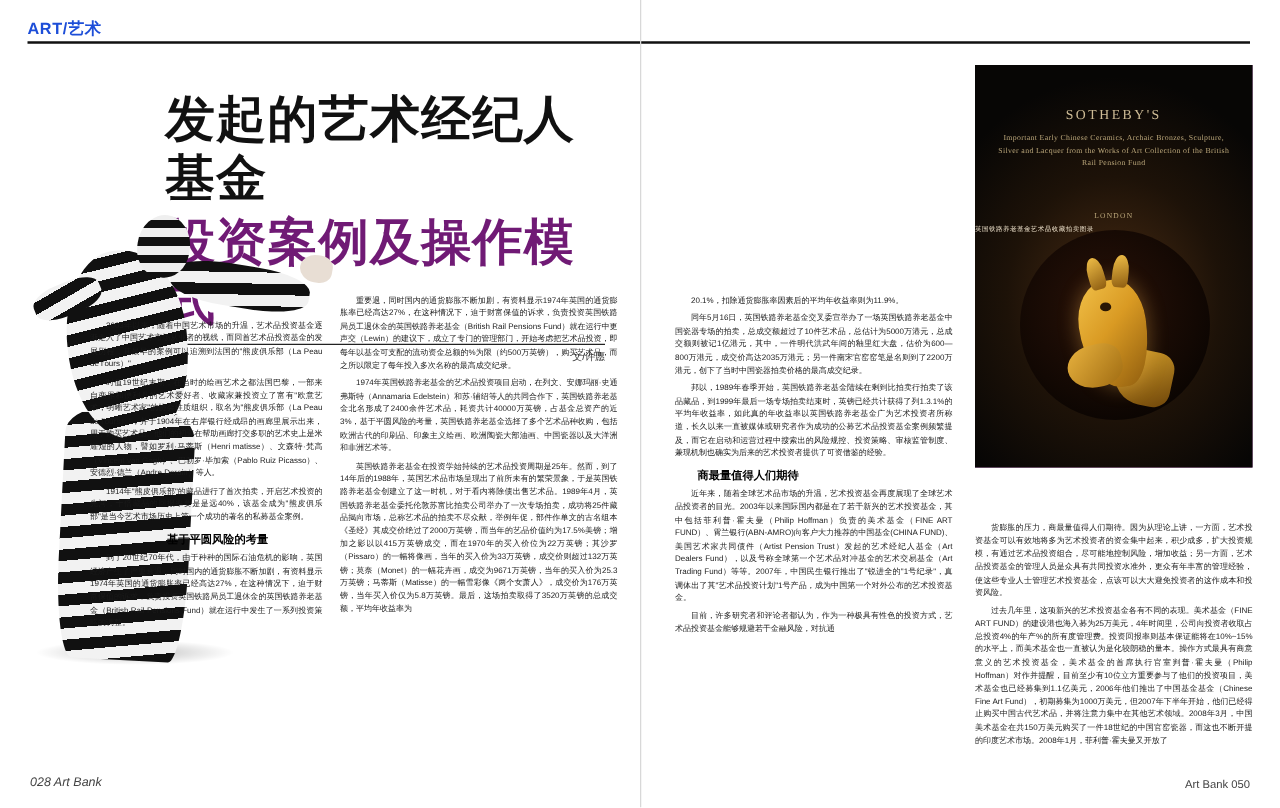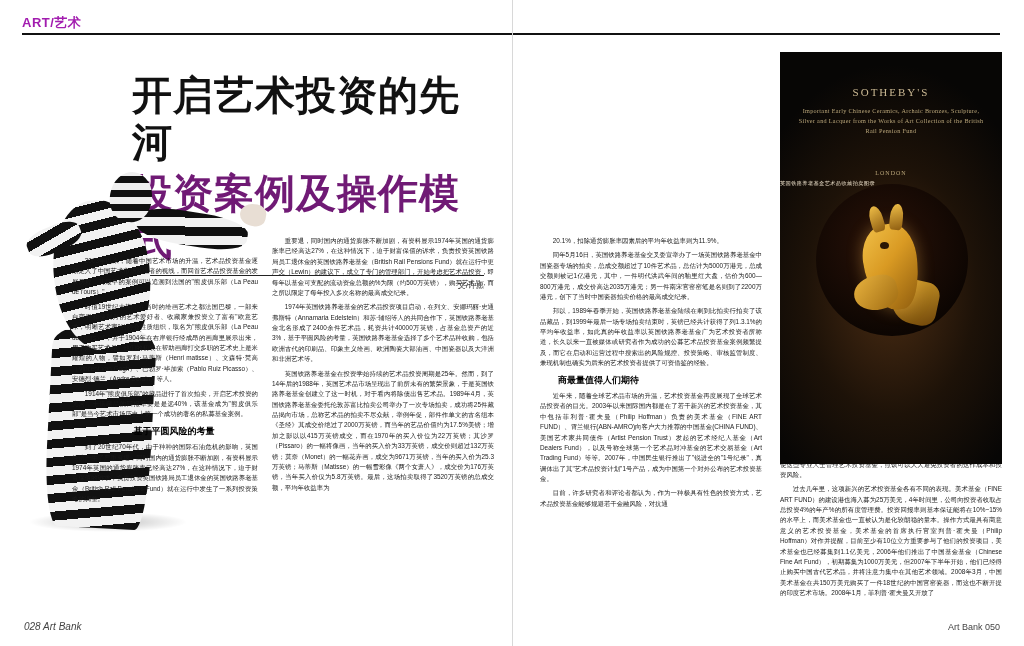--- a/index.html
+++ b/index.html
@@ -12,21 +12,21 @@
   }
   .page{position:absolute;inset:0;}
   
   .gutter{
     position:absolute;left:512px;top:0;width:1px;height:646px;
     background:#d8d8d8;
   }
   
   .run-head{
     position:absolute;left:22px;top:14px;
-    font-size:13px;font-weight:bold;color:#a21caf;letter-spacing:.5px;
+    font-size:13px;font-weight:bold;color:#1d4ed8;letter-spacing:.5px;
   }
   .head-rule{
     position:absolute;left:22px;top:33px;width:978px;height:2px;background:#111;
   }
   
   .folio-left{
     position:absolute;left:24px;bottom:14px;font-size:10px;color:#444;font-style:italic;
   }
   .folio-right{
     position:absolute;right:24px;bottom:14px;font-size:9px;color:#444;
@@ -112,21 +112,21 @@
   .colhead{
     font-weight:bold;font-size:9px;margin:6px 0 3px 0;text-indent:0;color:#000;
   }
   .colhead.center{text-align:center;}
   #col1{left:72px;top:256px;width:186px;}
   #col2{left:272px;top:236px;width:222px;}
   #col3{left:540px;top:236px;width:222px;}
   #col4{left:780px;top:418px;width:222px;}
   
   .art-frame{
-    position:absolute;left:780px;top:52px;width:222px;height:412px;
+    position:absolute;left:780px;top:52px;width:222px;height:322px;
     background:#701a75;
   }
   .art-inner{
     position:absolute;inset:0;
     background:radial-gradient(ellipse 70% 55% at 50% 58%,#4a2c13 0%,#1d1208 55%,#070605 100%);
   }
   .sothebys{
     position:absolute;left:0;right:0;top:34px;text-align:center;
     color:#cdbb95;font-family:"Liberation Serif",serif;
     font-size:11px;letter-spacing:2px;
@@ -189,21 +189,21 @@
 </head>
 <body>
 
 <div class="page">
 
   <div class="run-head">ART/艺术</div>
   <div class="head-rule"></div>
   <div class="gutter"></div>
 
   <div class="title-wrap">
-    <div class="title-1">开启艺术投资的先河</div>
+    <div class="title-1">发起的艺术经纪人基金</div>
     <div class="title-2">投资案例及操作模式</div>
     <div class="title-rule"></div>
     <div class="byline">文/许愿</div>
   </div>
 
   <div class="hero">
     <div class="figure">
       <div class="shadow"></div>
       <div class="stripes legs"></div>
       <div class="stripes torso"></div>

